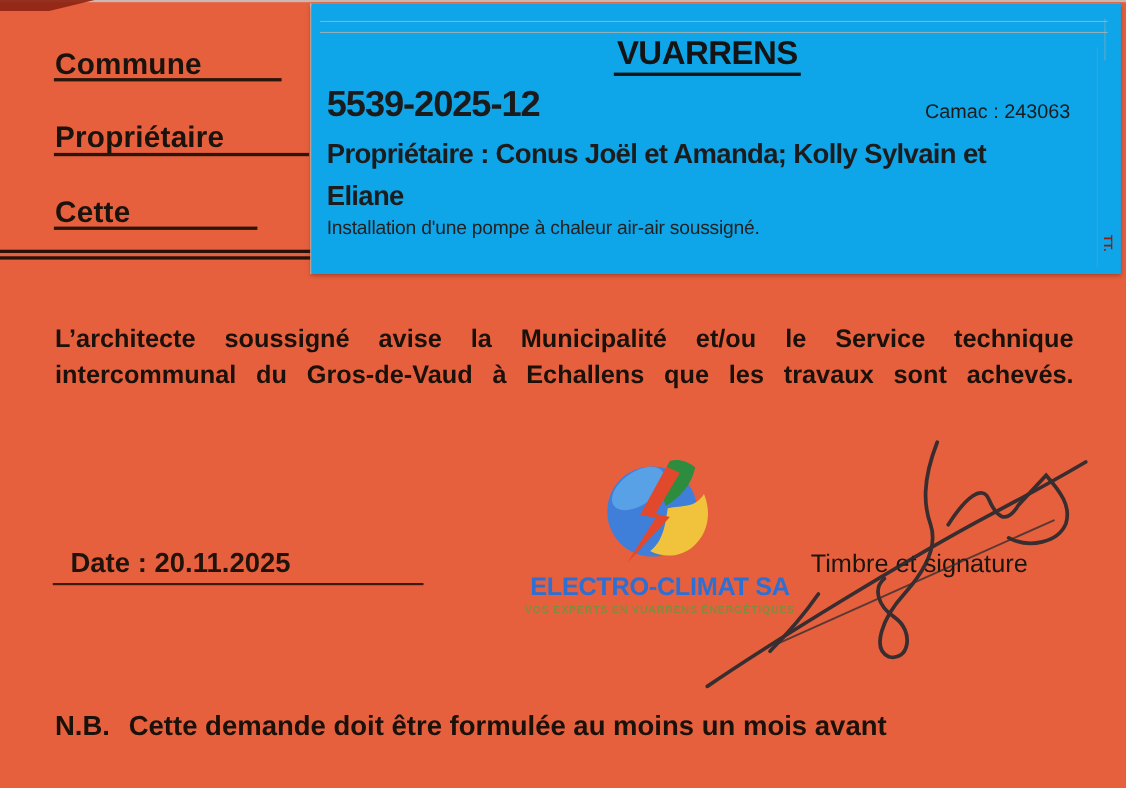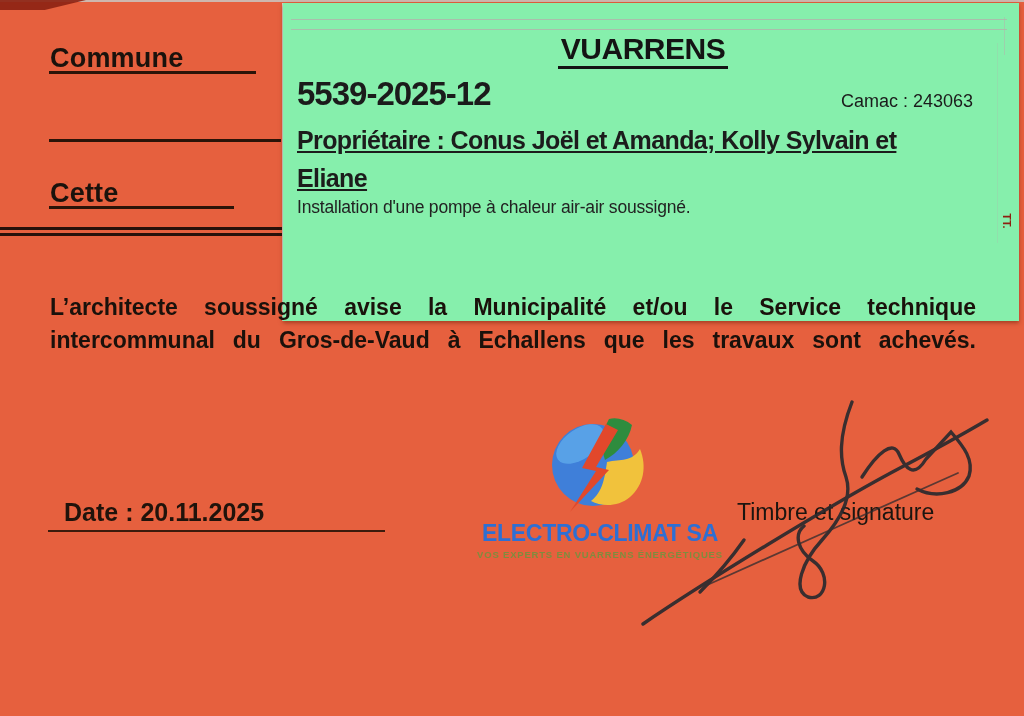--- a/index.html
+++ b/index.html
@@ -13,35 +13,35 @@
   
   .top-strip{left:0;top:0;width:1024px;height:2px;background:#c9c7c2;opacity:.85;}
   .corner-blob{left:0;top:0;width:86px;height:10px;background:#8E2413;
     clip-path:polygon(0 0,100% 0,52% 100%,0 100%);opacity:.92;}
   
   .field-label{font-size:27px;font-weight:700;letter-spacing:.2px;color:#1a120c;}
   .rule{background:#2b1408;height:3px;}
   .dbl-rule{left:0;width:284px;height:3px;background:#27110a;}
   
   .sticker{
-    left:283px;top:3px;width:736px;height:318px;
-    background:#86efac;
+    left:283px;top:3px;width:736px;height:246px;
+    background:#0ea5e9;
     box-shadow:0 2px 4px rgba(100,30,10,.5), -1px 0 0 #d8d5cd;
   }
   .sticker .faint{position:absolute;background:#b3b1ac;opacity:.8;}
   .sticker-title-wrap{position:absolute;left:0;top:30px;width:100%;text-align:center;}
   .sticker-title{
     display:inline-block;transform:translateX(-8px);
     font-size:30px;font-weight:700;letter-spacing:-.5px;color:#141414;
     border-bottom:3px solid #141414;padding:0 3px 1px 3px;line-height:1.05;
   }
   .permit-number{left:14px;top:72px;font-size:33px;font-weight:700;letter-spacing:-1px;color:#1b1b1b;}
   .camac{right:46px;top:88px;font-size:18px;font-weight:400;color:#1b1b1b;}
   .owner{left:14px;top:118px;width:700px;font-size:25px;font-weight:700;
-    letter-spacing:-.6px;line-height:38px;color:#1c1c1c;text-decoration:underline;}
+    letter-spacing:-.6px;line-height:38px;color:#1c1c1c;}
   .object-desc{left:14px;top:194px;font-size:17.5px;font-weight:400;letter-spacing:-.2px;color:#222;}
   .edge-mark{left:716px;top:212px;font-size:11px;font-weight:700;color:#8E1F10;
     transform:rotate(90deg);transform-origin:center;}
   
   .statement{left:50px;top:291px;width:926px;font-size:23px;font-weight:700;
     line-height:33px;color:#1a110b;}
   .just{text-align:justify;-moz-text-align-last:justify;text-align-last:justify;}
   
   .date-line{left:64px;top:498px;font-size:25px;font-weight:700;color:#20130b;}
   .date-underline{left:48px;top:530px;width:337px;height:2px;background:#3c1b0c;}
@@ -60,20 +60,21 @@
 <body>
 
 <div id="page">
 
   <div class="abs top-strip"></div>
   <div class="abs corner-blob"></div>
 
   <div class="abs field-label" style="left:50px;top:43px;">Commune</div>
   <div class="abs rule" style="left:49px;top:71px;width:207px;"></div>
 
+  <div class="abs field-label" style="left:50px;top:110px;">Propriétaire</div>
   <div class="abs rule" style="left:49px;top:139px;width:232px;"></div>
 
   <div class="abs field-label" style="left:50px;top:178px;">Cette</div>
   <div class="abs rule" style="left:49px;top:206px;width:185px;"></div>
 
   <div class="abs dbl-rule" style="top:227px;"></div>
   <div class="abs dbl-rule" style="top:233px;"></div>
 
   <div class="abs sticker">
     <div class="faint" style="left:8px;top:16px;width:716px;height:1px;"></div>
@@ -124,14 +125,18 @@
       <g fill="none" stroke="#2b2a2e" stroke-width="3.4" stroke-linecap="round" opacity="0.92">
         <path d="M 643 624 C 700 585 830 505 900 468 C 940 447 970 430 987 420"></path>
         <path d="M 705 586 C 780 552 880 508 958 473" stroke-width="1.8" opacity="0.8"></path>
         <path d="M 852 402 C 838 438 840 460 846 477 C 853 498 840 520 822 540 C 802 562 792 590 808 597 C 826 602 832 574 813 561 C 797 550 794 534 804 526"></path>
         <path d="M 744 540 C 730 560 712 580 700 592"></path>
         <path d="M 862 477 C 878 452 893 440 899 454 C 905 468 914 479 926 459 L 951 432 C 964 447 974 460 969 476 C 962 493 936 499 917 489"></path>
       </g>
     </svg>
   </div>
 
+  <div class="abs nb-row">
+    <span>N.B.</span>
+    <span>Cette demande doit être formulée au moins un mois avant</span>
+  </div>
 
 </div>
 
 </body></html>

